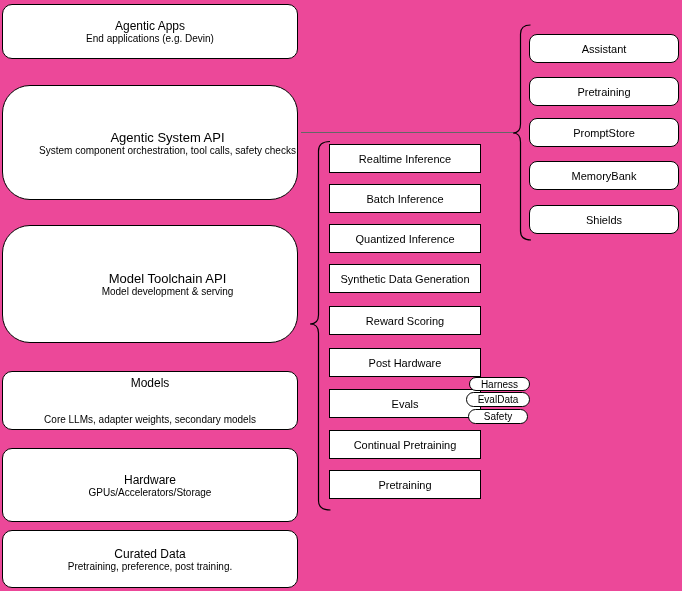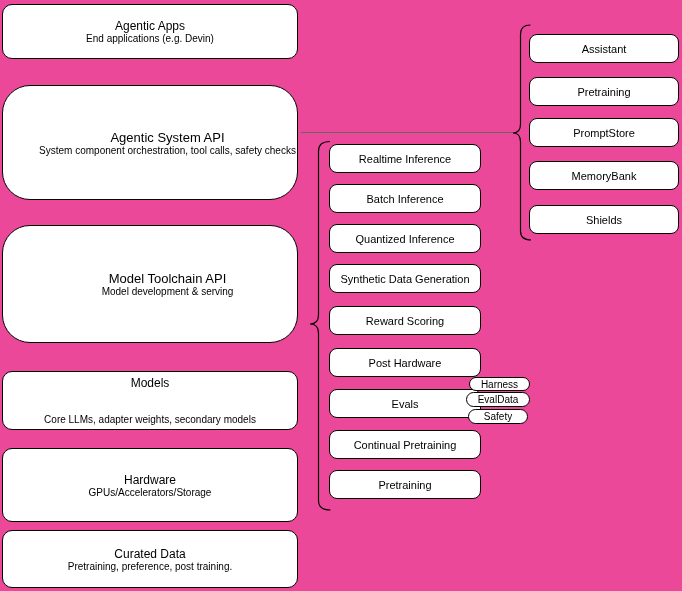--- a/index.html
+++ b/index.html
@@ -54,21 +54,21 @@
   }
   .left-box .subtitle {
     font-size: 10px;
     line-height: 10px;
     white-space: nowrap;
   }
   .mid-box {
     left: 329px;
     width: 152px;
     height: 29px;
-    border-radius: 8px;
+    border-radius: 0;
     font-size: 11px;
     white-space: nowrap;
   }
   .right-box {
     left: 529px;
     width: 150px;
     height: 29px;
     border-radius: 8px;
     font-size: 11px;
     white-space: nowrap;

